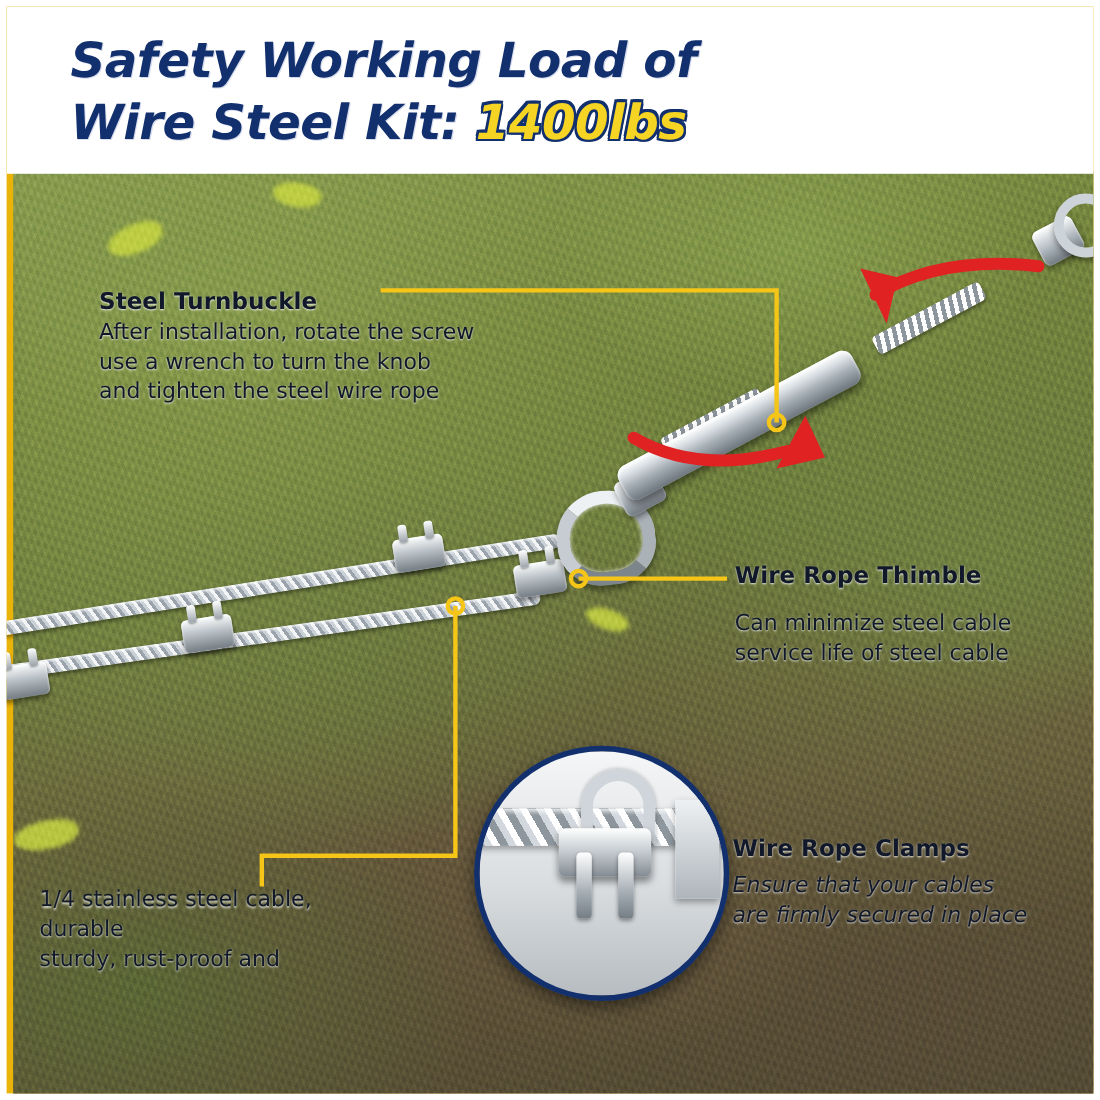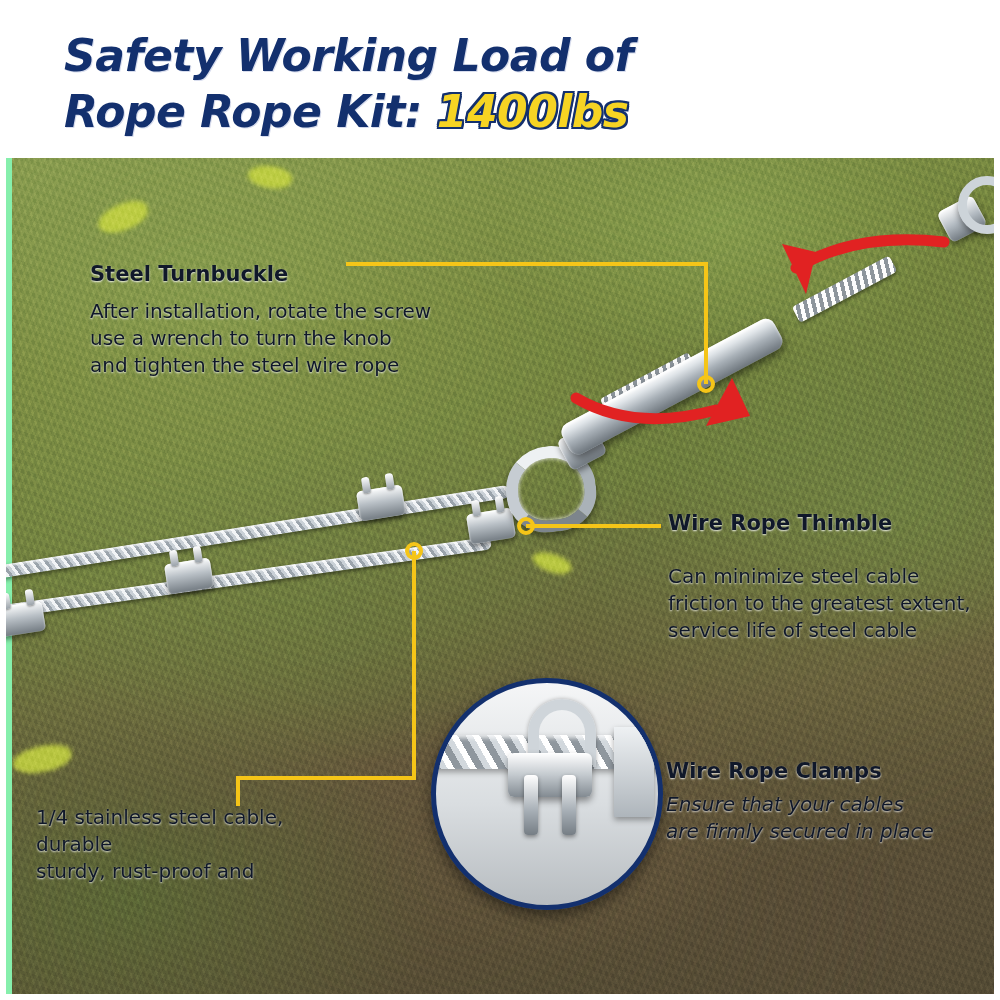--- a/index.html
+++ b/index.html
@@ -8,21 +8,21 @@
     background: #ffffff;
   }
   body {
     font-family: "DejaVu Sans", sans-serif;
   }
   #stage {
     position: relative;
     width: 1000px;
     height: 1000px;
     overflow: hidden;
-    background: #86efac;
+    background: #eab308;
     border: 6px solid #ffffff;
     box-sizing: border-box;
   }
 
   
   .photo {
     position: absolute;
     left: 6px; top: 150px;
     width: 988px; height: 844px;
     overflow: hidden;
@@ -264,21 +264,21 @@
     <div class="mag-u"></div>
     <div class="mag-clamp-body"></div>
     <div class="mag-bolt" style="left:88px; top:92px;"></div>
     <div class="mag-bolt" style="left:126px; top:92px;"></div>
     <div class="mag-plate"></div>
   </div>
 
   <div class="header">
     <div class="headline">
       <span>Safety Working Load of</span><br>
-      <span>Rope Rope Kit: </span><span class="hl-accent">1400lbs</span>
+      <span>Wire Steel Kit: </span><span class="hl-accent">1400lbs</span>
     </div>
   </div>
 
   <svg class="svg-overlay" viewBox="0 0 1000 1000">
 
     <polyline points="340,258 700,258 700,378" fill="none" stroke="#f5c518" stroke-width="4"></polyline>
 
     <polyline points="655,520 520,520" fill="none" stroke="#f5c518" stroke-width="4"></polyline>
 
     <polyline points="408,545 408,772 232,772 232,800" fill="none" stroke="#f5c518" stroke-width="4"></polyline>
@@ -290,32 +290,31 @@
     <path d="M776,238 L800,288 L810,246 Z" fill="#e12222"></path>
     <path d="M570,392 q58,34 140,12" fill="none" stroke="#e12222" stroke-width="11" stroke-linecap="round"></path>
     <path d="M726,372 L700,420 L744,410 Z" fill="#e12222"></path>
   </svg>
 
   <div class="callout" style="left:84px; top:228px; width:430px;">
     <div class="title">
       <br>
       <span>Steel Turnbuckle</span>
     </div>
-    <div class="body" style="margin-top:10px;">
+    <div class="body" style="">
       <div>After installation, rotate the screw</div>
       <div>use a wrench to turn the knob</div>
       <div>and tighten the steel wire rope</div>
     </div>
   </div>
 
   <div class="callout" style="left:662px; top:504px; width:330px;">
     <div class="title">Wire Rope Thimble</div>
-    <div class="body" style="margin-top:26px;">
+    <div class="body" style="margin-top:16px;">
       <div>Can minimize steel cable</div>
-      <div>friction to the greatest extent,</div>
       <div>service life of steel cable</div>
     </div>
   </div>
 
   <div class="callout" style="left:660px; top:752px; width:330px;">
     <div class="title">Wire Rope Clamps</div>
     <div class="body" style="margin-top:6px;font-style:italic;">
       <div>Ensure that your cables</div>
       <div>are firmly secured in place</div>
     </div>

